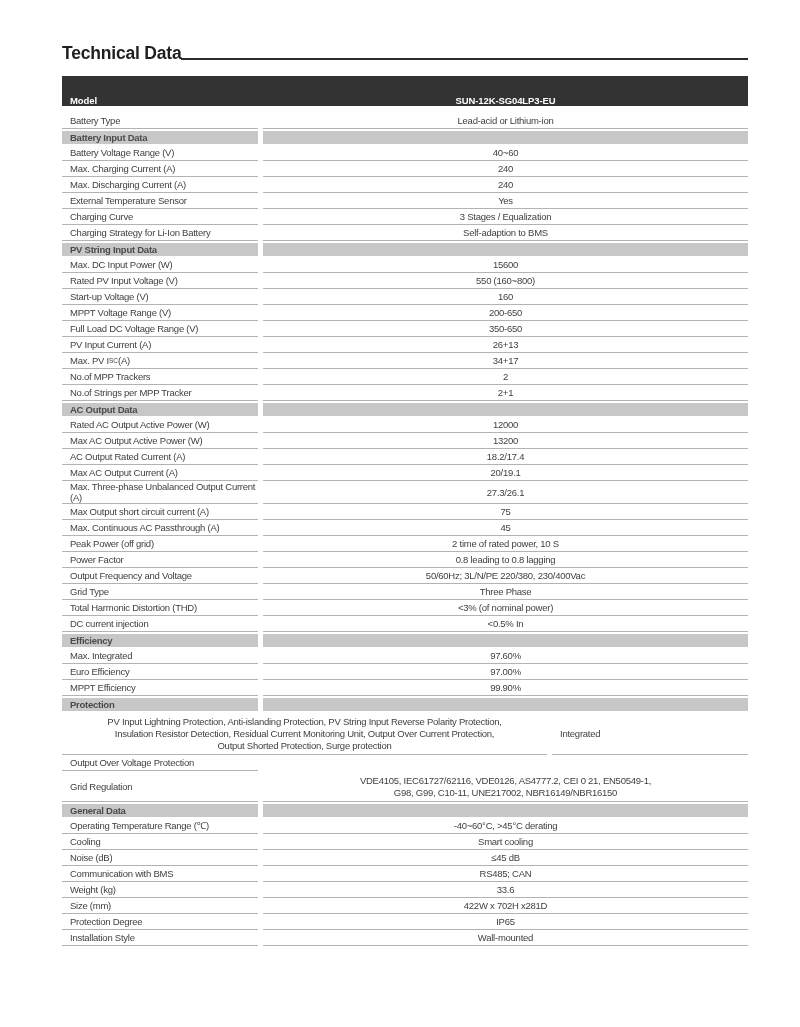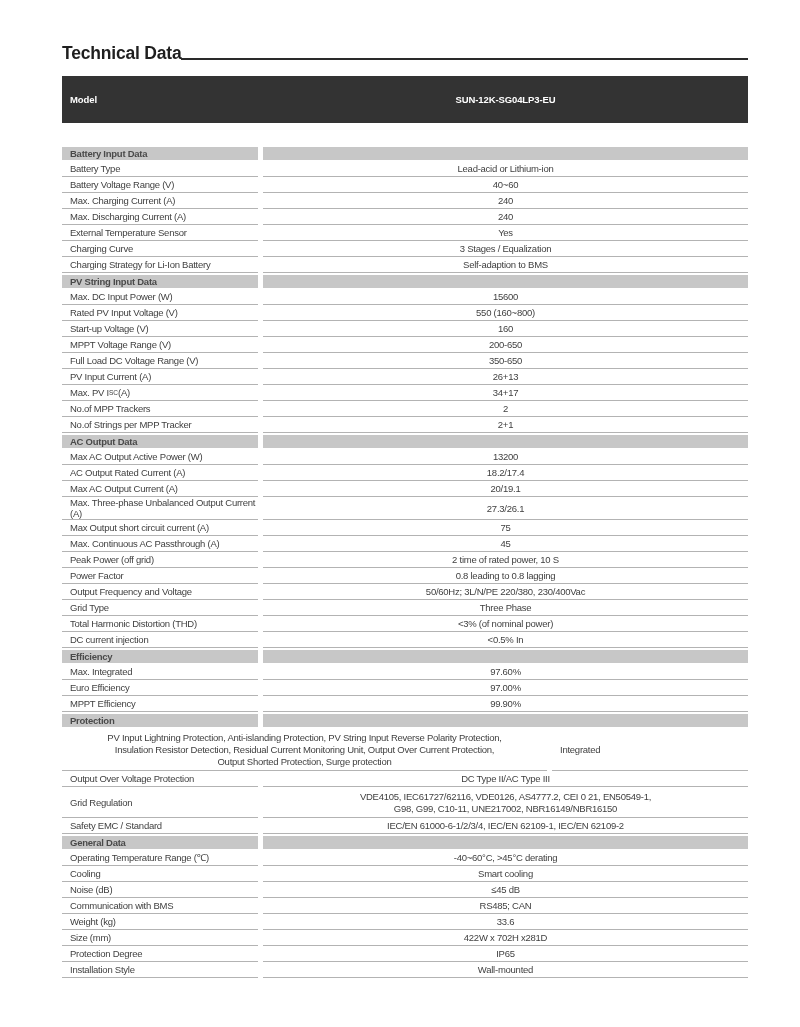--- a/index.html
+++ b/index.html
@@ -24,23 +24,23 @@
   
   .title-row{ display:flex; align-items:flex-end; gap:0; height:24px; margin-bottom:12px; }
   .page-title{
     font-size:17.5px; font-weight:bold; color:var(--c-title);
     letter-spacing:-0.2px; white-space:nowrap; line-height:22px;
   }
   .title-rule{ flex:1; border-bottom:2.5px solid #2a2a2a; margin-bottom:4px; }
 
   
   .model-bar{
-    display:flex; align-items:center;
+    display:flex; align-items:flex-end;
     background:var(--c-bar); color:#ffffff;
-    height:47px; margin-bottom:22px;
+    height:30px; margin-bottom:7px;
     font-size:9.5px; font-weight:bold; letter-spacing:-0.1px;
   }
   .model-label{ width:201px; padding-left:8px; }
   .model-value{ flex:1; text-align:center; }
 
   
   .spec-table{ width:100%; }
   .trow{ display:flex; align-items:stretch; gap:5px; }
   .tcell{
     border-bottom:1.5px solid var(--c-border);
@@ -69,28 +69,28 @@
     <span class="page-title">Technical Data</span>
     <span class="title-rule"></span>
   </div>
 
   <div class="model-bar">
     <span class="model-label">Model</span>
     <span class="model-value">SUN-12K-SG04LP3-EU</span>
   </div>
 
   <div class="spec-table">
-      <div class="trow sec">
-        <div class="tcell lcell">Battery Input Data</div>
-        <div class="tcell vcell"></div>
-      </div>
       <div class="trow">
         <div class="tcell lcell">Battery Type</div>
         <div class="tcell vcell">Lead-acid or Lithium-ion</div>
       </div>
+      <div class="trow sec">
+        <div class="tcell lcell">Battery Input Data</div>
+        <div class="tcell vcell"></div>
+      </div>
       <div class="trow">
         <div class="tcell lcell">Battery Voltage Range (V)</div>
         <div class="tcell vcell">40~60</div>
       </div>
       <div class="trow">
         <div class="tcell lcell">Max. Charging Current (A)</div>
         <div class="tcell vcell">240</div>
       </div>
       <div class="trow">
         <div class="tcell lcell">Max. Discharging Current (A)</div>
@@ -146,20 +146,24 @@
       </div>
       <div class="trow">
         <div class="tcell lcell">No.of Strings per MPP Tracker</div>
         <div class="tcell vcell">2+1</div>
       </div>
       <div class="trow sec">
         <div class="tcell lcell">AC Output Data</div>
         <div class="tcell vcell"></div>
       </div>
       <div class="trow">
+        <div class="tcell lcell">Rated AC Output Active Power (W)</div>
+        <div class="tcell vcell">12000</div>
+      </div>
+      <div class="trow">
         <div class="tcell lcell">Max AC Output Active Power (W)</div>
         <div class="tcell vcell">13200</div>
       </div>
       <div class="trow">
         <div class="tcell lcell">AC Output Rated Current (A)</div>
         <div class="tcell vcell">18.2/17.4</div>
       </div>
       <div class="trow">
         <div class="tcell lcell">Max AC Output Current (A)</div>
         <div class="tcell vcell">20/19.1</div>
@@ -219,30 +223,25 @@
       <div class="trow sec">
         <div class="tcell lcell">Protection</div>
         <div class="tcell vcell"></div>
       </div>
       <div class="trow">
         <div class="tcell vcell multi">PV Input Lightning Protection, Anti-islanding Protection, PV String Input Reverse Polarity Protection,<br>Insulation Resistor Detection, Residual Current Monitoring Unit, Output Over Current Protection,<br>Output Shorted Protection, Surge protection</div>
         <div class="tcell lcell">Integrated</div>
       </div>
       <div class="trow">
         <div class="tcell lcell">Output Over Voltage Protection</div>
-        <div class="tcell vcell">DC Type II/AC Type III</div>
       </div>
       <div class="trow">
         <div class="tcell lcell">Grid Regulation</div>
         <div class="tcell vcell multi">VDE4105, IEC61727/62116, VDE0126, AS4777.2, CEI 0 21, EN50549-1,<br>G98, G99, C10-11, UNE217002, NBR16149/NBR16150</div>
       </div>
-      <div class="trow">
-        <div class="tcell lcell">Safety EMC / Standard</div>
-        <div class="tcell vcell">IEC/EN 61000-6-1/2/3/4, IEC/EN 62109-1, IEC/EN 62109-2</div>
-      </div>
       <div class="trow sec">
         <div class="tcell lcell">General Data</div>
         <div class="tcell vcell"></div>
       </div>
       <div class="trow">
         <div class="tcell lcell">Operating Temperature Range (℃)</div>
         <div class="tcell vcell">-40~60°C, &gt;45°C derating</div>
       </div>
       <div class="trow">
         <div class="tcell lcell">Cooling</div>

